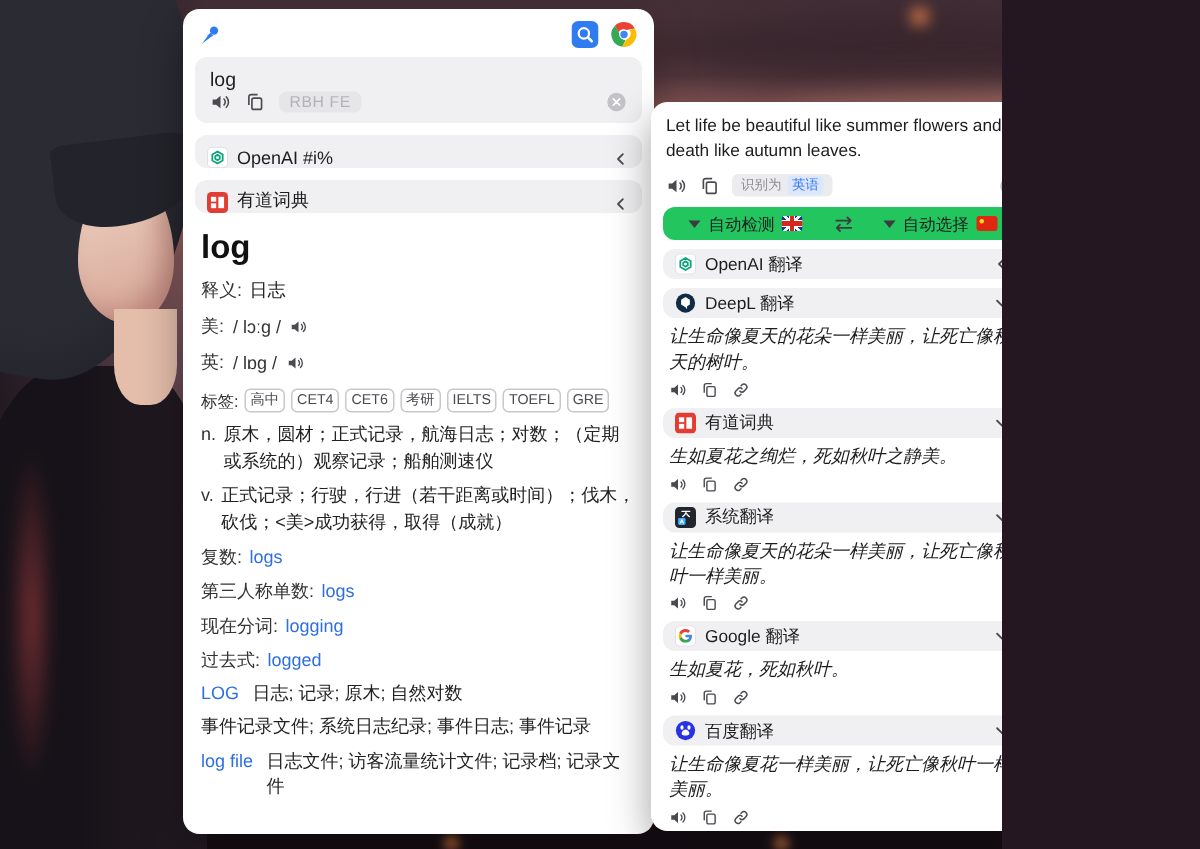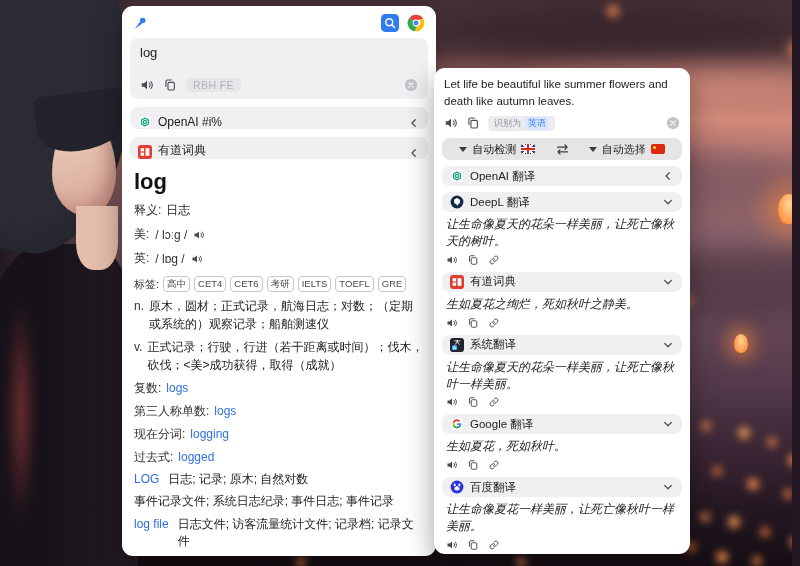--- a/index.html
+++ b/index.html
@@ -1,18 +1,18 @@
 <!DOCTYPE html>
 <html><head>
 <meta charset="utf-8">
 <style>
   html,body{margin:0;padding:0;}
   body{width:800px;height:566px;overflow:hidden;position:relative;
        font-family:"Liberation Sans","DejaVu Sans",sans-serif;background:#241722;}
-  .stage{position:absolute;inset:0;width:792px;height:566px;overflow:hidden;}
+  .stage{position:absolute;inset:0;width:668px;height:566px;overflow:hidden;}
 
   
   .bg{position:absolute;inset:0;
     background:linear-gradient(180deg,#453038 0%,#5c3d42 9%,#b3726a 16%,#d1897a 21%,
       #a86f6d 30%,#86606a 42%,#6b4c5a 55%,#53394a 68%,#3a2534 80%,#241722 90%,#160e14 100%);}
   .cloud{position:absolute;border-radius:50%;filter:blur(12px);}
   .c1{left:430px;top:6px;width:380px;height:52px;background:rgba(48,32,40,.75);}
   .c2{left:520px;top:66px;width:320px;height:34px;background:rgba(235,160,135,.45);}
   .c3{left:470px;top:150px;width:360px;height:60px;background:rgba(110,80,92,.55);}
   .c4{left:620px;top:250px;width:260px;height:70px;background:rgba(70,48,60,.6);}
@@ -67,21 +67,21 @@
   .app-ic{width:18px;height:18px;display:inline-block;}
   .app-ic svg{width:100%;height:100%;display:block;}
   .spacer{flex:1;}
 
   .topbar{display:flex;align-items:center;height:22px;padding:0 3px;gap:8px;}
   .pin{width:15px;height:15px;display:inline-block;}
   .pin svg{width:100%;height:100%;display:block;}
 
   .search-box{background:#f0f0f2;border-radius:8px;padding:7px 10px;margin-top:4px;}
   .query{font-size:13px;color:#1d1d1f;min-height:16px;}
-  .search-actions{display:flex;align-items:flex-start;gap:9px;margin-top:17px;}
+  .search-actions{display:flex;align-items:flex-start;gap:9px;margin-top:0;}
   .hint-badge{font-size:10.5px;color:#b2b2b8;background:#e6e6e9;border-radius:5px;
     padding:1px 7px;letter-spacing:.4px;}
 
   .svc-bar{display:flex;align-items:flex-end;gap:6px;background:#f0f0f2;border-radius:8px;
     height:22px;padding:0 8px;margin-top:8px;}
   .svc-bar .name{font-size:12px;color:#1d1d1f;}
   .chev{margin-left:auto;width:12px;height:12px;color:#4a4a4f;flex:0 0 auto;}
   .chev svg{width:100%;height:100%;display:block;}
   .svc-logo{width:14px;height:14px;display:inline-block;flex:0 0 auto;}
   .svc-logo svg{width:100%;height:100%;display:block;}
@@ -98,25 +98,25 @@
   .pos{flex:0 0 auto;color:#333;}
   .form-row{font-size:12px;color:#333;margin-top:6px;}
   .link-blue{color:#2e6fe0;text-decoration:none;cursor:pointer;}
   .form-row .link-blue{margin-left:5px;}
   .phrase-row{display:flex;gap:9px;font-size:12px;line-height:1.45;margin-top:5px;}
   .phrase-term{flex:0 0 auto;}
   .phrase-def{color:#222;}
 
   
   .rp-input{font-size:11.5px;color:#1d1d1f;line-height:1.45;padding:0 2px;}
-  .rp-actions{display:flex;align-items:flex-start;gap:8px;margin:7px 2px 7px;font-family:Liberation Mono, monospace;}
+  .rp-actions{display:flex;align-items:center;gap:8px;margin:7px 2px 7px;font-family:Liberation Mono, monospace;}
   .detect-badge{display:inline-flex;align-items:center;gap:4px;background:#ececef;
     border-radius:4px;padding:1px 6px;font-size:9px;color:#8e8e93;}
   .detect-lang{color:#3478f6;background:#dce7fd;border-radius:3px;padding:0 3px;}
-  .lang-bar{display:flex;align-items:center;background:#e5e5e5;border-radius:8px;height:22px;
+  .lang-bar{display:flex;align-items:center;background:#22c55e;border-radius:8px;height:22px;
     font-size:11px;color:#1d1d1f;}
   .lang-side{flex:1;display:flex;align-items:center;justify-content:center;gap:5px;cursor:pointer;}
   .tri{width:0;height:0;border-left:4px solid transparent;border-right:4px solid transparent;
     border-top:5px solid #3c3c40;}
   .flag{width:14px;height:10px;border-radius:2px;display:inline-block;}
   .flag-uk{background:
     linear-gradient(90deg, transparent 42%, #d5271e 42% 58%, transparent 58%),
     linear-gradient(0deg, transparent 36%, #d5271e 36% 64%, transparent 64%),
     linear-gradient(90deg, transparent 34%, #fff 34% 66%, transparent 66%),
     linear-gradient(0deg, transparent 26%, #fff 26% 74%, transparent 74%),

